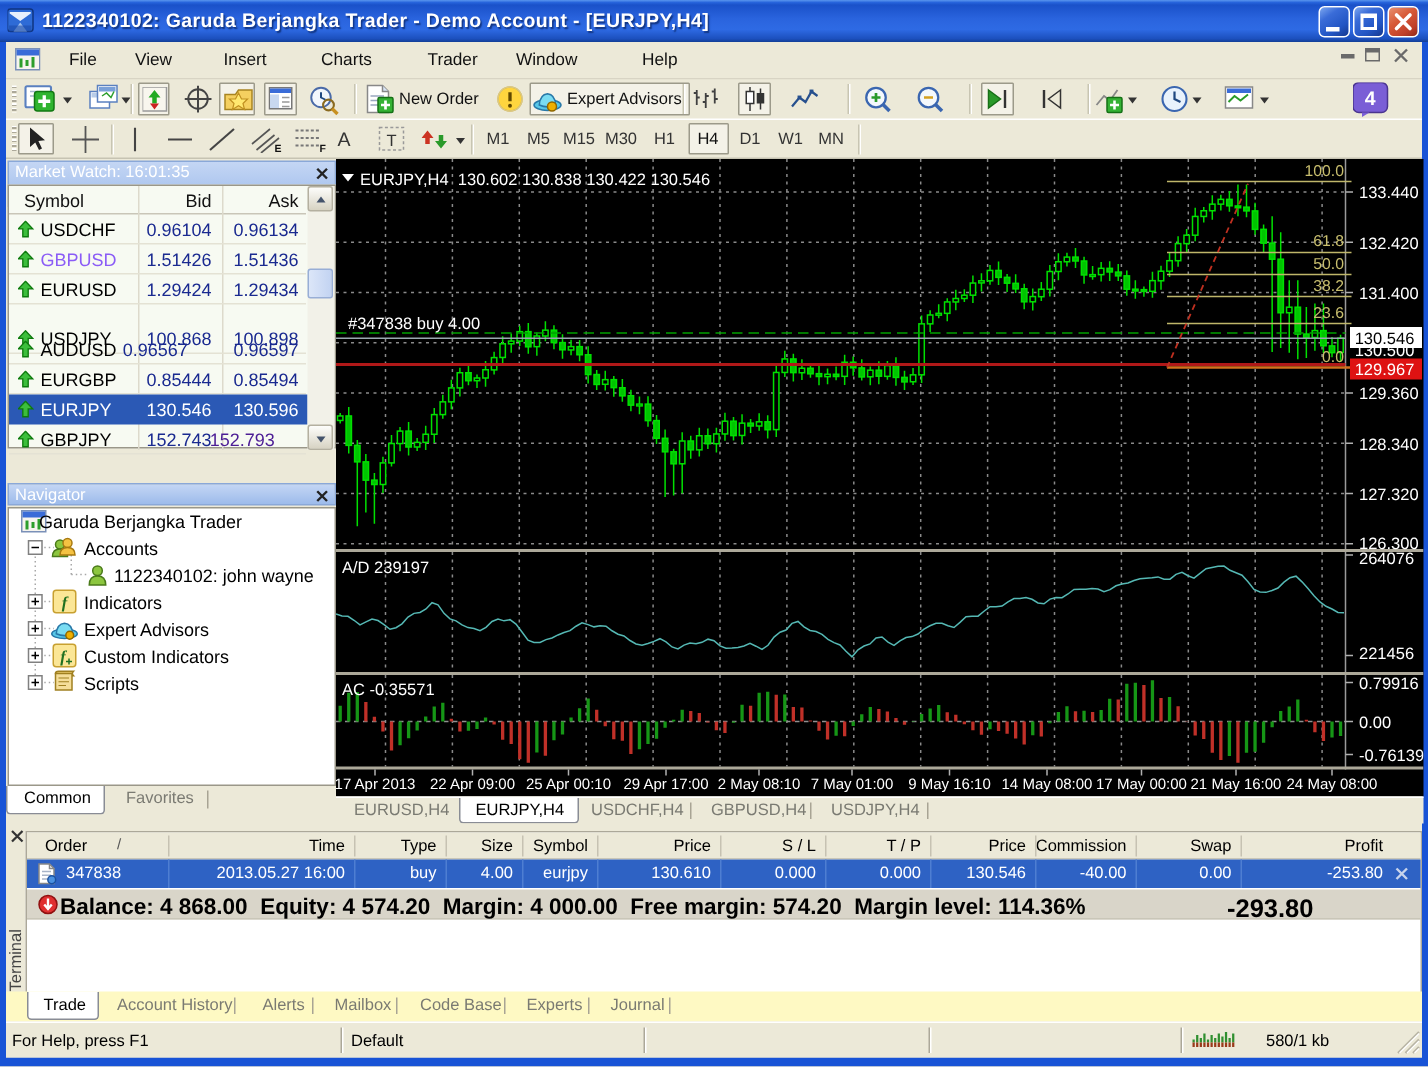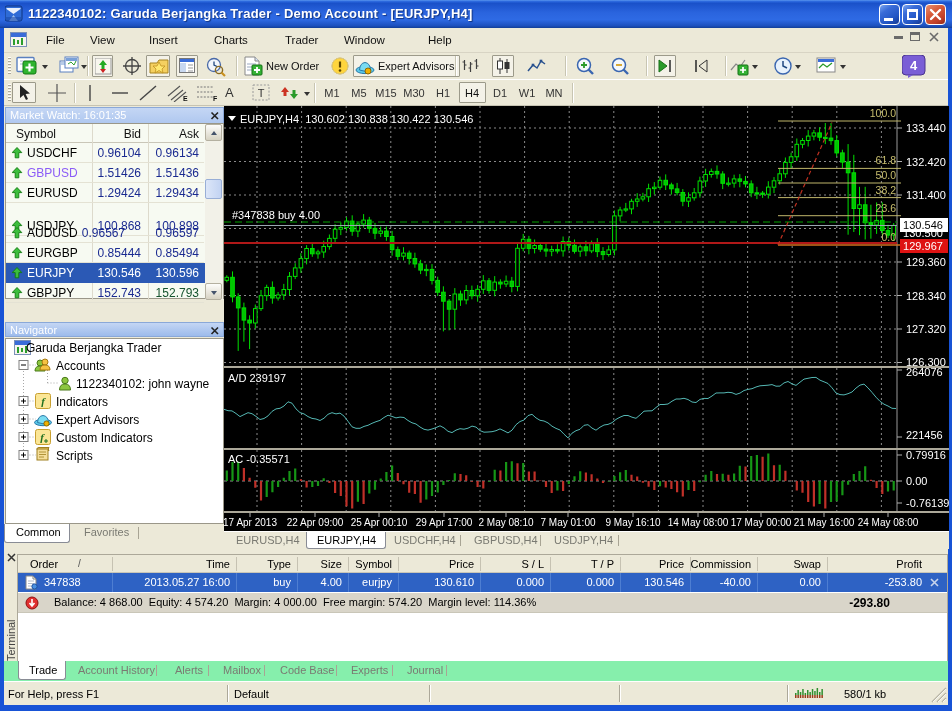--- a/index.html
+++ b/index.html
@@ -327,21 +327,21 @@
           <div class="abs" style="left:21px;top:3px;font-size:12px;color:#fff">EURJPY</div>
           <div class="abs" style="left:60px;top:3px;width:75px;text-align:right;font-size:12px;color:#fff">130.546</div>
           <div class="abs" style="left:118px;top:3px;width:75px;text-align:right;font-size:12px;color:#fff">130.596</div>
         </div>
         <div class="abs" style="left:0;top:159px;width:199px;height:20px;">
           <svg class="abs" style="left:6px;top:4px" width="11" height="12">
             <path d="M5 0.5 L9.8 5.6 L6.8 5.6 L6.8 10.8 L3.2 10.8 L3.2 5.6 L0.2 5.6 Z" fill="#3CBE3C" stroke="#0E7A0E" stroke-width="0.9"></path>
           </svg>
           <div class="abs" style="left:21px;top:3px;font-size:12px;color:#000">GBPJPY</div>
           <div class="abs" style="left:60px;top:3px;width:75px;text-align:right;font-size:12px;color:#1A2A90">152.743</div>
-          <div class="abs" style="left:118px;top:3px;width:75px;text-align:right;font-size:12px;color:#14532d">152.793</div>
+          <div class="abs" style="left:118px;top:3px;width:75px;text-align:center;font-size:12px;color:#4c1d95">152.793</div>
           <div class="abs" style="left:0;top:19px;width:198px;height:1px;background:#E4E2D4"></div>
         </div>
       </div>
 
   <div class="abs" style="left:199px;top:0;width:18px;height:176px;background:#F2F1E8">
    <div class="abs" style="left:0;top:0;width:17px;height:17px;background:linear-gradient(180deg,#FDFDFB,#D7D3C3);border:1px solid #B4B0A0;border-radius:2px">
           <div class="caret" style="left:5px;top:6px;transform:rotate(180deg);border-top-color:#44536B"></div>
         </div>
    <div class="abs" style="left:0;top:159px;width:17px;height:17px;background:linear-gradient(180deg,#FDFDFB,#D7D3C3);border:1px solid #B4B0A0;border-radius:2px">
           <div class="caret" style="left:5px;top:7px;border-top-color:#44536B"></div>
@@ -737,26 +737,26 @@
         <div class="abs" style="left:809px;top:0px;width:1px;height:19px;background:#4E7ED2"></div>
         <svg class="abs" style="left:912px;top:5px" width="10" height="10">
           <path d="M1 1 L8 8 M8 1 L1 8" stroke="#C8D4EC" stroke-width="1.6"></path>
         </svg>
       </div>
   <div class="abs" id="tbal" style="left:0;top:38px;width:929px;height:20px;background:#D9D5C9;border-bottom:1px solid #C9C6B8">
         <svg class="abs" style="left:7px;top:3px" width="14" height="14">
           <circle cx="7" cy="7" r="6" fill="#E03030" stroke="#901010"></circle>
           <path d="M7 3 V9 M4.5 7 L7 10 L9.5 7" stroke="#fff" stroke-width="1.6" fill="none"></path>
         </svg>
-        <div class="abs" style="left:36px;top:3px;font-size:11px;font-weight:normal;color:#000">Balance: 4 868.00&nbsp; Equity: 4 574.20&nbsp; Margin: 4 000.00&nbsp; Free margin: 574.20&nbsp; Margin level: 114.36%</div>
-        <div class="abs" style="left:800px;top:3px;width:103px;text-align:center;font-size:12px;font-weight:bold;color:#000">-293.80</div>
+        <div class="abs" style="left:22px;top:3px;font-size:15px;font-weight:bold;color:#000">Balance: 4 868.00&nbsp; Equity: 4 574.20&nbsp; Margin: 4 000.00&nbsp; Free margin: 574.20&nbsp; Margin level: 114.36%</div>
+        <div class="abs" style="left:800px;top:3px;width:103px;text-align:left;font-size:17px;font-weight:bold;color:#000">-293.80</div>
       </div>
  </div>
 
- <div class="abs" style="left:0px;top:112px;width:944px;height:20px;background:#86efac">
+ <div class="abs" style="left:0px;top:112px;width:944px;height:20px;background:#fef9c3">
   <div class="abs" style="left:14px;top:0px;width:48px;height:19px;background:#fff;border:1px solid #898C95;border-top:none;border-radius:0 0 3px 3px"></div>
   <div class="abs" style="left:25px;top:3px;font-size:11px;color:#000">Trade</div>
   <div class="abs" style="left:74px;top:3px;font-size:11px;color:#7A7A72">Account History</div>
   <div class="abs" style="left:152px;top:4px;width:1px;height:11px;background:#A8A494"></div>
   <div class="abs" style="left:171px;top:3px;font-size:11px;color:#7A7A72">Alerts</div>
   <div class="abs" style="left:204px;top:4px;width:1px;height:11px;background:#A8A494"></div>
   <div class="abs" style="left:219px;top:3px;font-size:11px;color:#7A7A72">Mailbox</div>
   <div class="abs" style="left:260px;top:4px;width:1px;height:11px;background:#A8A494"></div>
   <div class="abs" style="left:276px;top:3px;font-size:11px;color:#7A7A72">Code Base</div>
   <div class="abs" style="left:332px;top:4px;width:1px;height:11px;background:#A8A494"></div>

